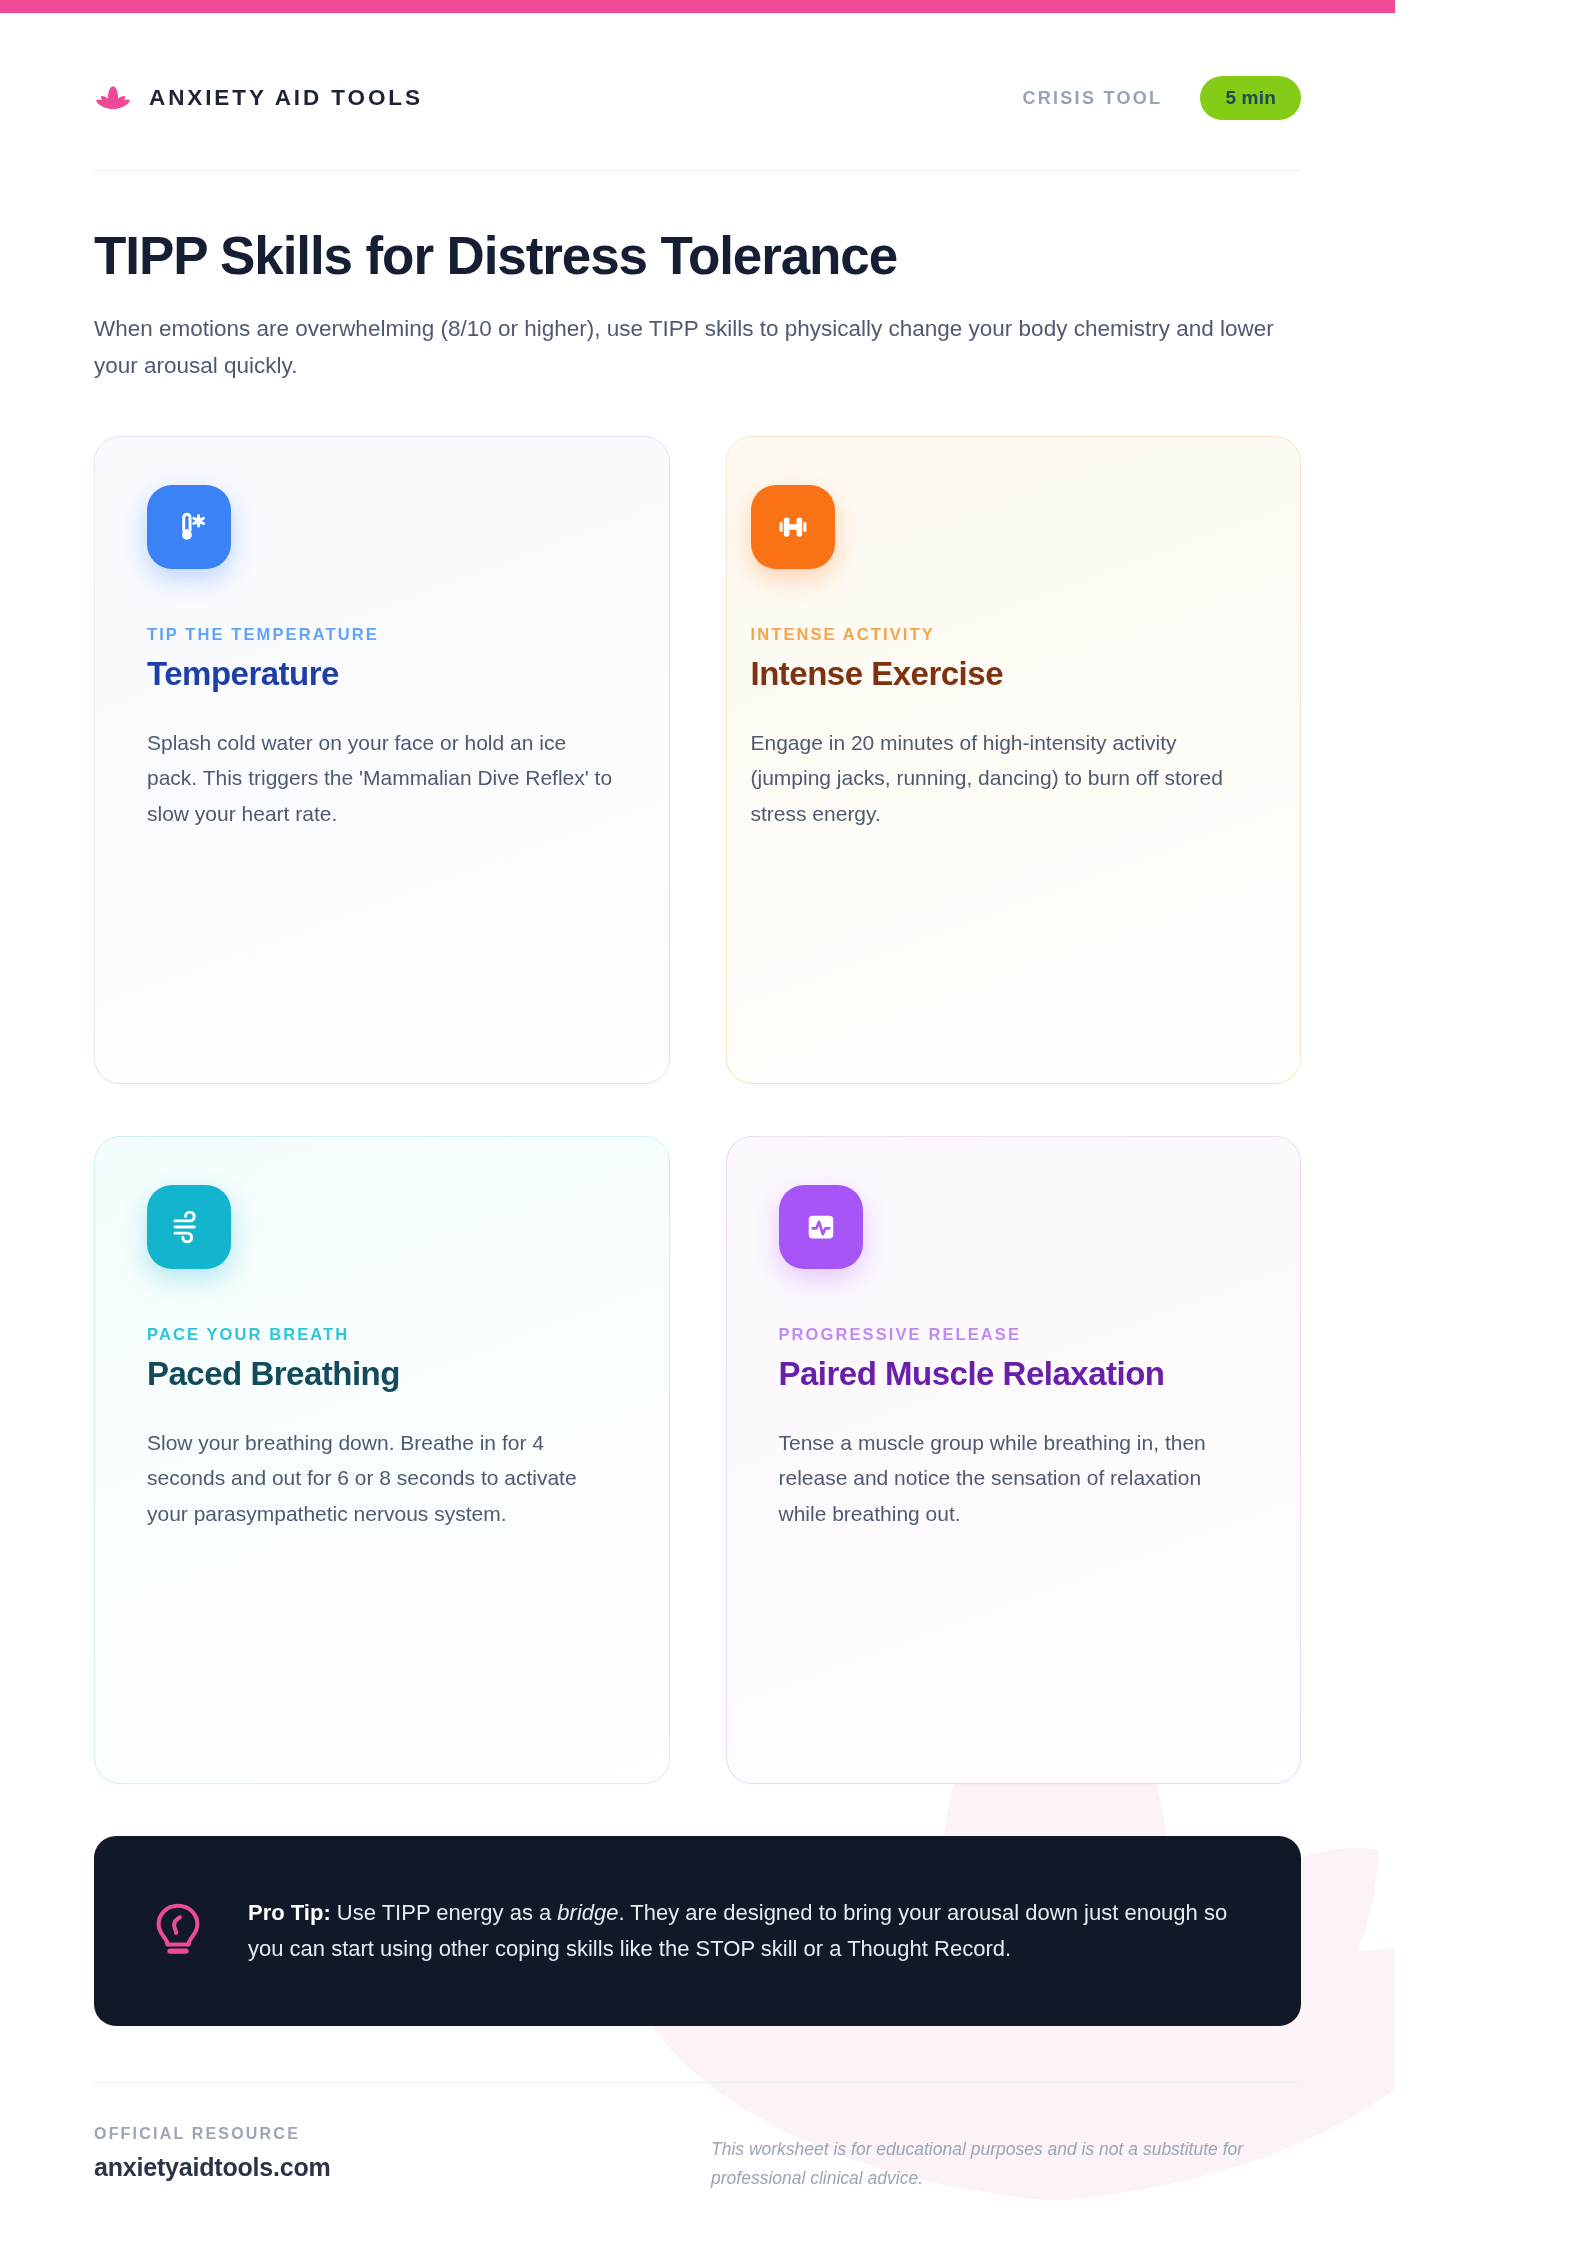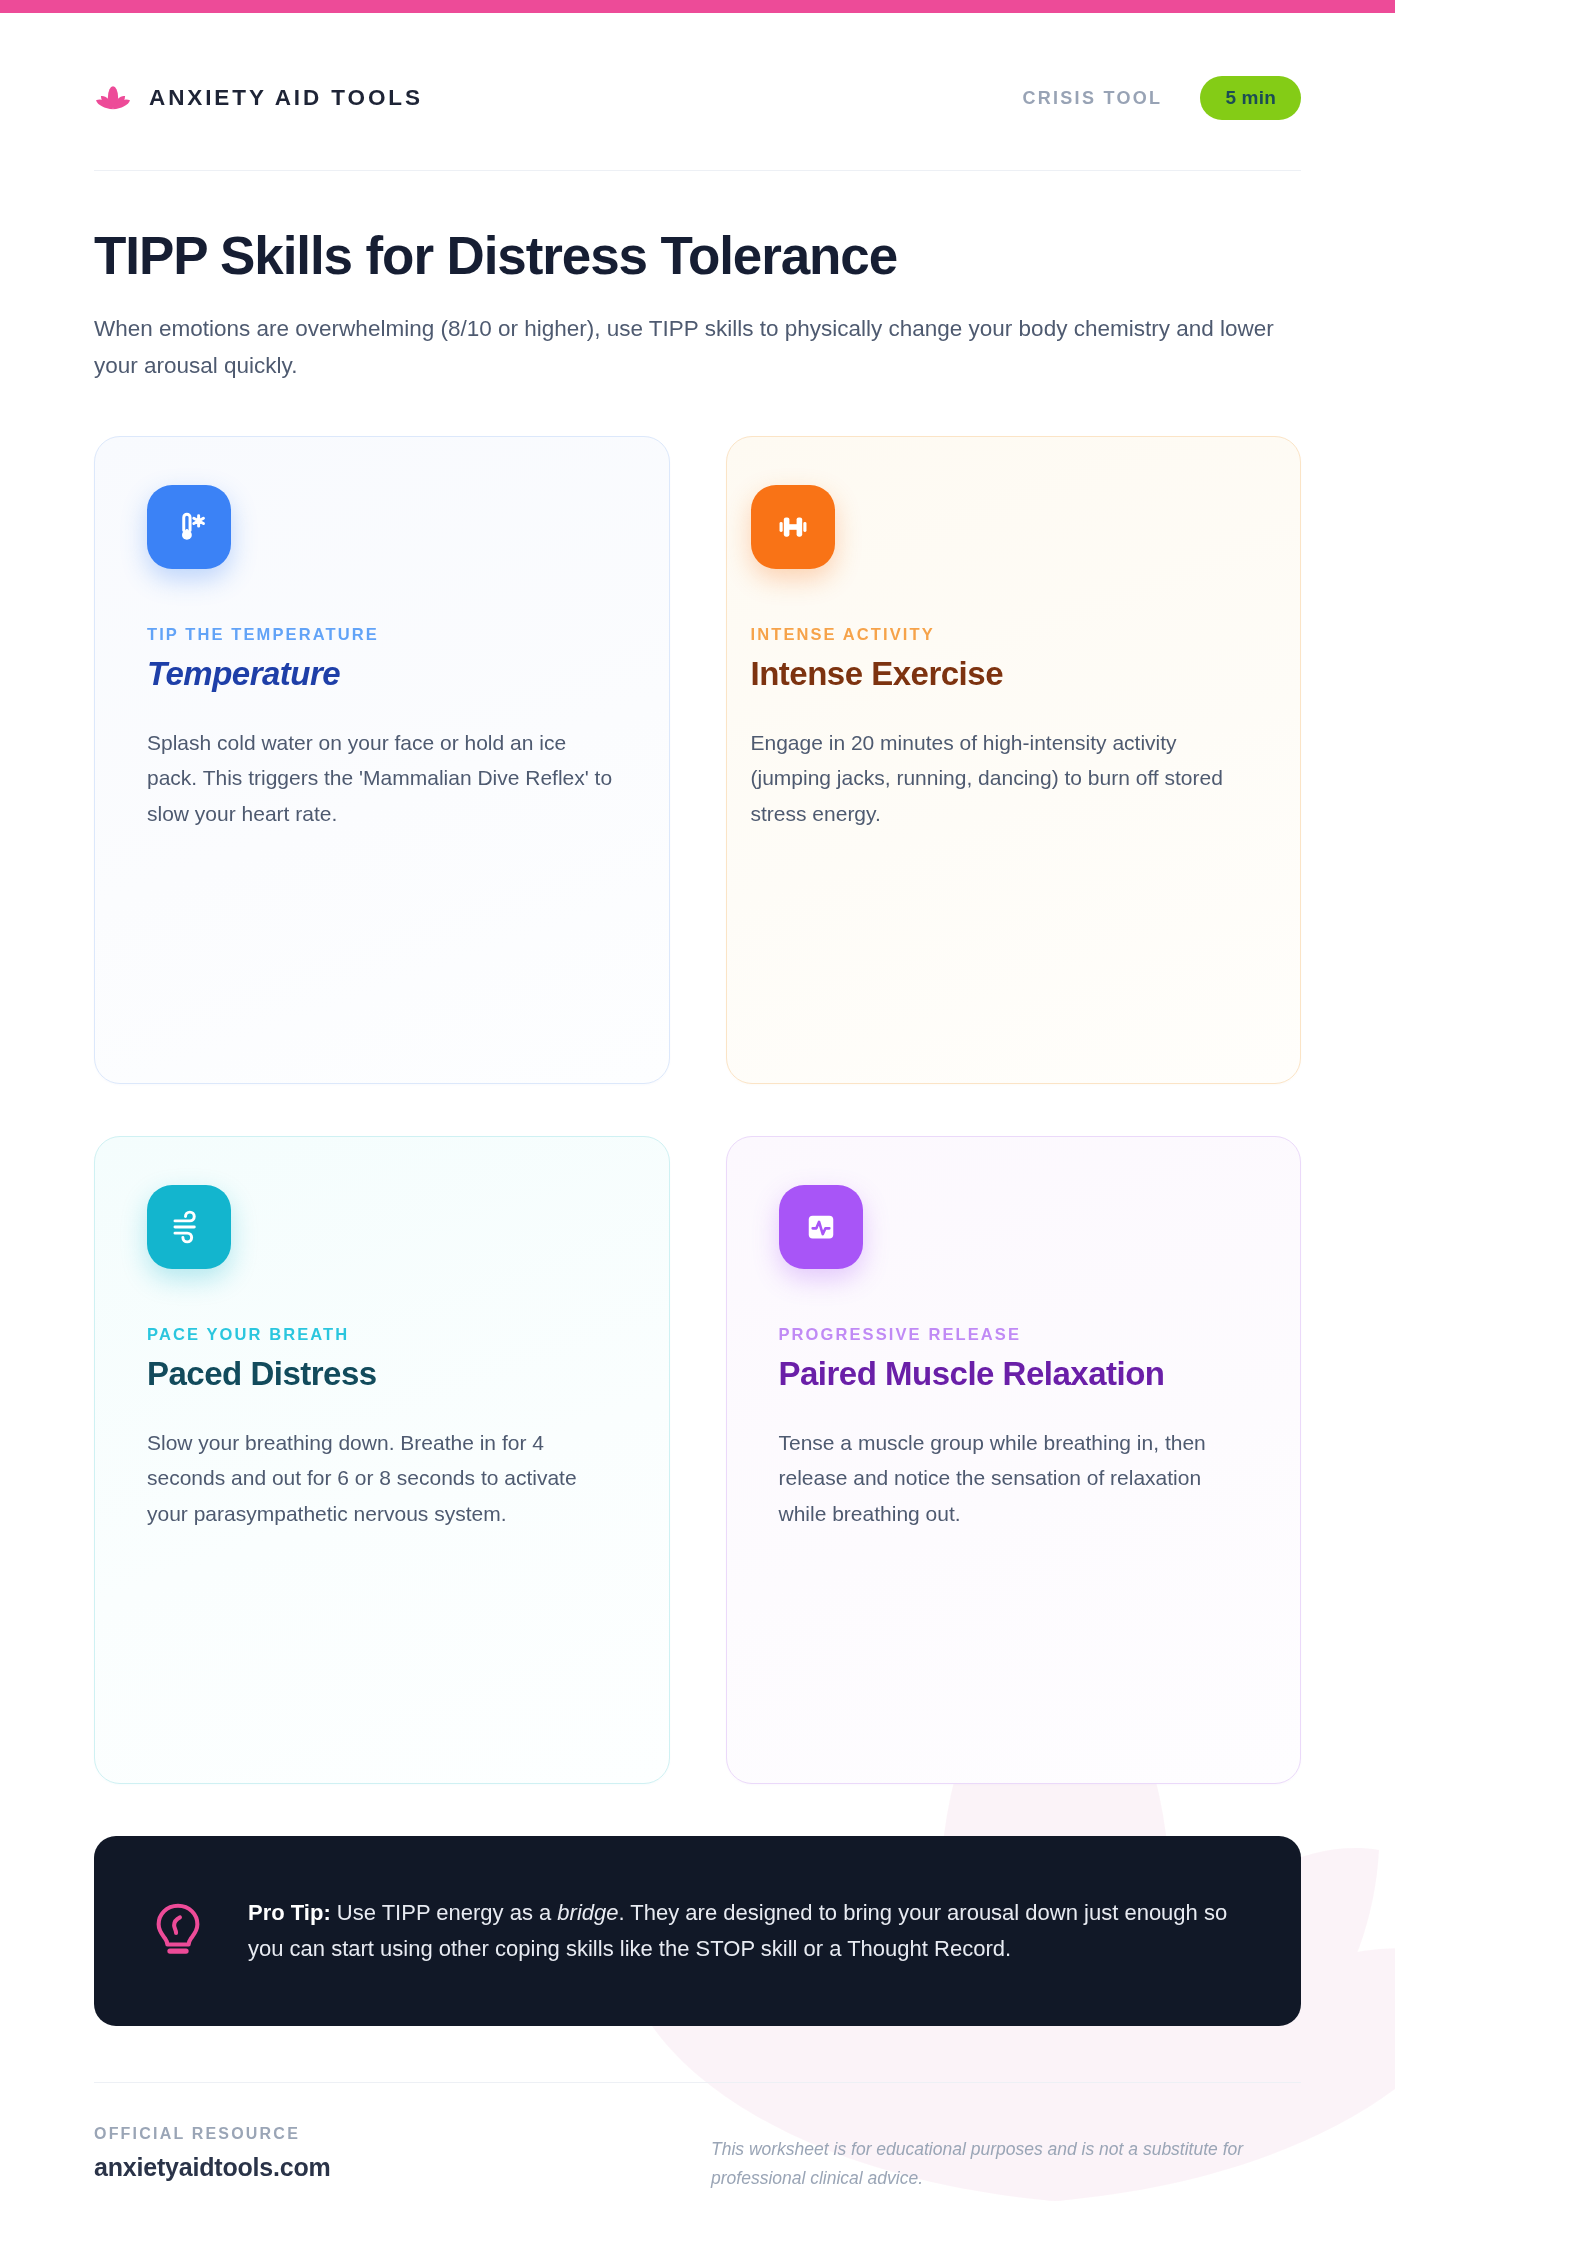--- a/index.html
+++ b/index.html
@@ -171,21 +171,21 @@
   }
 
   
   .card.theme-blue {
     background: linear-gradient(160deg, #F8FAFE 0%, #FBFCFE 55%, #FDFEFF 100%);
     border-color: #DCE8FB;
     box-shadow: 0 1px 2px rgba(60,100,190,0.03);
   }
   .card.theme-blue .icon-tile { background: #3B82F6; box-shadow: 0 10px 26px rgba(59,130,246,0.32); }
   .card.theme-blue .card-kicker { color: #62A3F7; }
-  .card.theme-blue .card-title { color: #1E3FA8; font-style: italic; }
+  .card.theme-blue .card-title { color: #1E3FA8; }
 
   .card.theme-orange {
     background: linear-gradient(160deg, #FEFAF2 0%, #FEFCF7 55%, #FFFEFB 100%);
     border-color: #FBE4C6;
     box-shadow: 0 1px 2px rgba(190,130,40,0.03);
     padding-left: 24px;
   }
   .card.theme-orange .icon-tile { background: #F97316; box-shadow: 0 10px 26px rgba(249,115,22,0.30); }
   .card.theme-orange .card-kicker { color: #F6A34A; }
   .card.theme-orange .card-title { color: #7D3310; }
@@ -354,21 +354,21 @@
         <div class="icon-tile">
           <svg width="42" height="42" viewBox="0 0 48 48" aria-hidden="true">
             <g fill="none" stroke="#ffffff" stroke-width="3.4" stroke-linecap="round" stroke-linejoin="round">
               <path d="M8 17 h17 a5 5 0 1 0 -5 -5"></path>
               <path d="M8 24 h22"></path>
               <path d="M8 31 h14 a5 5 0 1 1 -5 5"></path>
             </g>
           </svg>
         </div>
         <div class="card-kicker">PACE YOUR BREATH</div>
-        <div class="card-title">Paced Distress</div>
+        <div class="card-title">Paced Breathing</div>
         <div class="card-body">Slow your breathing down. Breathe in for 4 seconds and out for 6 or 8 seconds to activate your parasympathetic nervous system.</div>
       </div>
 
       <div class="card theme-purple">
         <div class="icon-tile">
           <svg width="42" height="42" viewBox="0 0 48 48" aria-hidden="true">
             <rect x="10" y="11" width="28" height="26" rx="4.5" fill="#ffffff"></rect>
             <path d="M14.5 25.5 h4.2 l3.1 -7.4 l4.2 14 l3.1 -6.6 h4.4" fill="none" stroke="#A855F7" stroke-width="3" stroke-linecap="round" stroke-linejoin="round"></path>
           </svg>
         </div>

